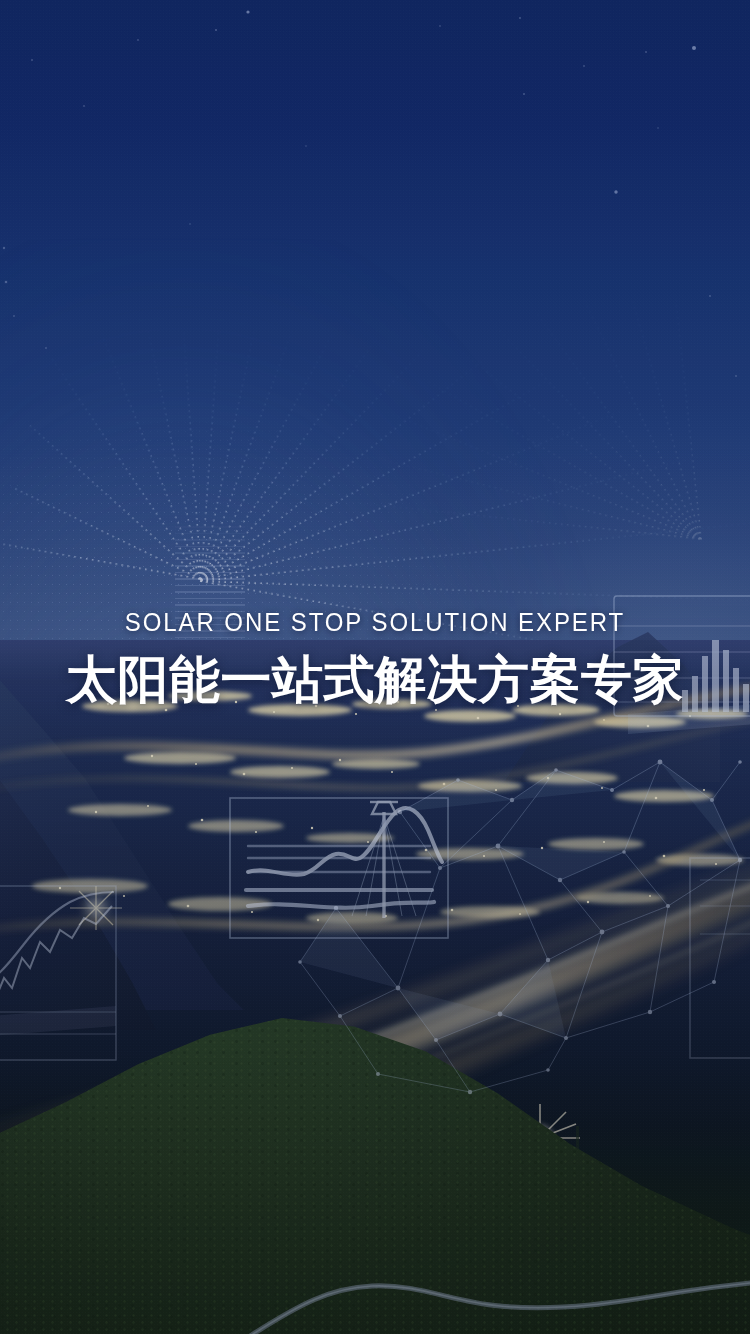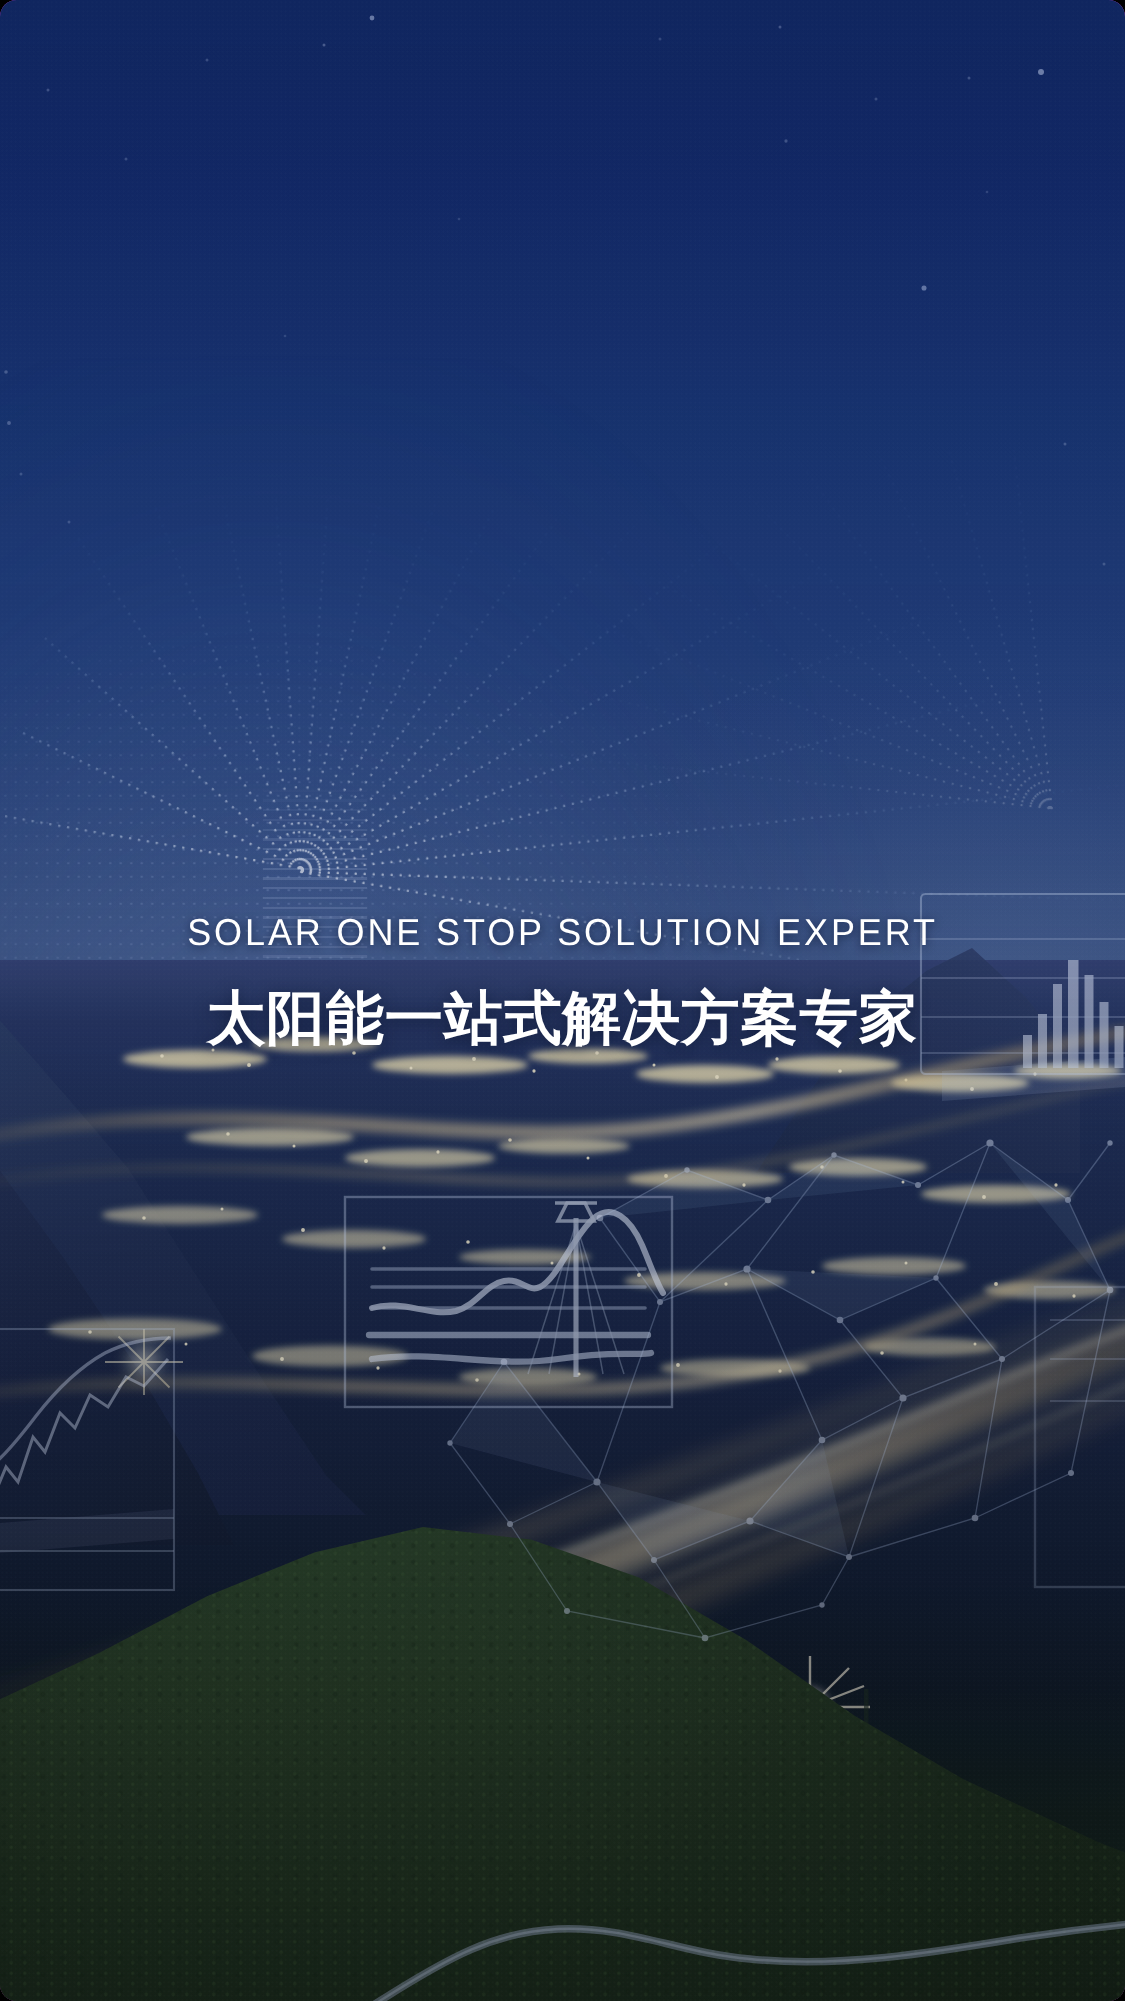--- a/index.html
+++ b/index.html
@@ -11,21 +11,20 @@
   body {
     font-family: "Liberation Sans", "DejaVu Sans", sans-serif;
   }
 
   .stage {
     position: relative;
     width: 750px;
     height: 1334px;
     overflow: hidden;
     background: #d946ef;
-    border-radius: 11px;
   }
 
   
   .sky {
     position: absolute;
     inset: 0 0 48% 0;
     background:
       linear-gradient(180deg,
         #0b2059 0%,
         #0d2360 18%,
@@ -274,21 +273,21 @@
     font-weight: 400;
     letter-spacing: 2.0px;
     white-space: nowrap;
     text-shadow: 0 1px 6px rgba(6,14,38,.60);
     transform: scaleX(.96);
   }
   .headline {
     display: block;
     margin-top: 8px;
     color: #ffffff;
-    font-size: 39px;
+    font-size: 51px;
     line-height: 68px;
     font-weight: 700;
     letter-spacing: 0.5px;
     white-space: nowrap;
     text-shadow: 0 2px 10px rgba(6,14,38,.55);
   }
 
   
   .grain {
     position: absolute;

